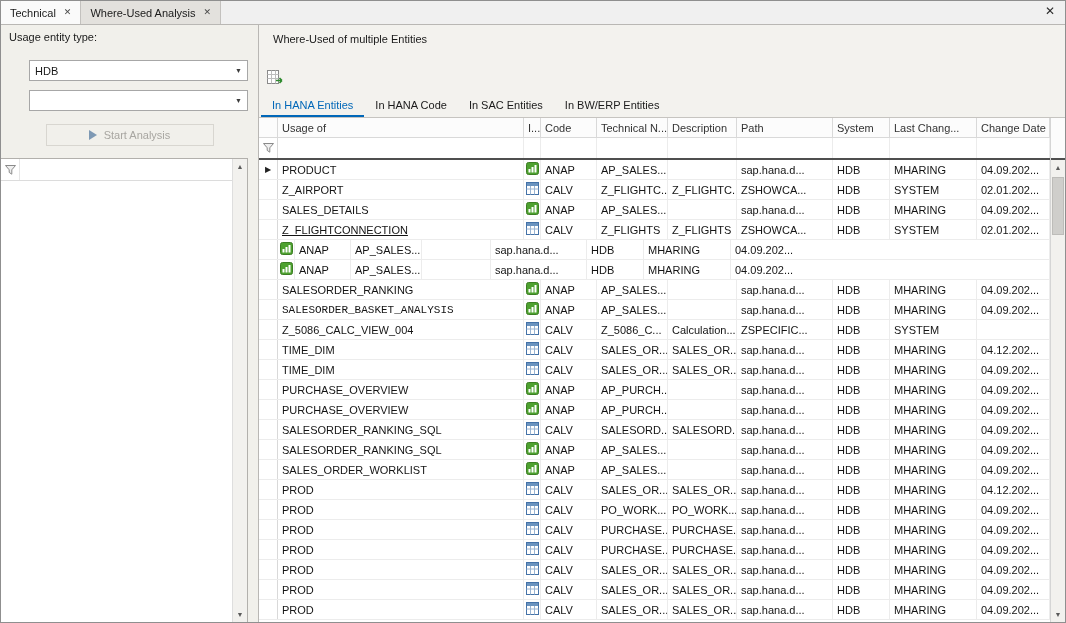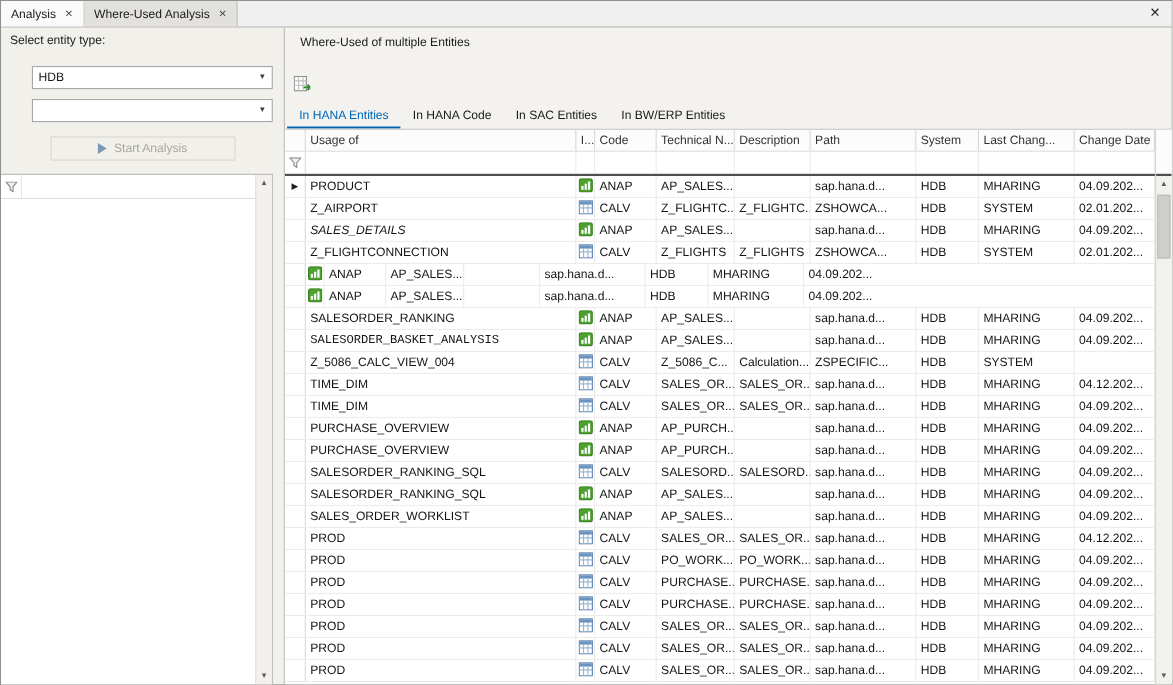--- a/index.html
+++ b/index.html
@@ -62,34 +62,34 @@
   .cell{border-right:1px solid #ececec;padding:0 4px;display:flex;align-items:center;overflow:hidden;white-space:nowrap;box-sizing:border-box;color:#141414;}
   .cell.icon-cell{justify-content:center;padding:0;}
 </style>
 </head>
 <body>
 
 <div class="window">
 
   <div class="doc-tabbar">
     <div class="doc-tab">
-      <span>Analysis</span>
+      <span>Technical</span>
       <span class="tab-close">✕</span>
     </div>
     <div class="doc-tab active">
       <span>Where-Used Analysis</span>
       <span class="tab-close">✕</span>
     </div>
     <span class="window-close">✕</span>
   </div>
 
   <div class="content">
 
     <div class="sidebar">
-      <div class="select-label">Select entity type:</div>
+      <div class="select-label">Usage entity type:</div>
 
       <div class="combo first">
         <span class="combo-value">HDB</span>
         <span class="combo-arrow">▼</span>
       </div>
 
       <div class="combo second">
         <span class="combo-value"></span>
         <span class="combo-arrow">▼</span>
       </div>
@@ -206,40 +206,40 @@
                 <div class="cell" style="flex: 0 0 56px; width: 56px;">CALV</div>
                 <div class="cell" style="flex: 0 0 71px; width: 71px;">Z_FLIGHTC...</div>
                 <div class="cell" style="flex: 0 0 69px; width: 69px;">Z_FLIGHTC...</div>
                 <div class="cell" style="flex: 0 0 96px; width: 96px;">ZSHOWCA...</div>
                 <div class="cell" style="flex: 0 0 57px; width: 57px;">HDB</div>
                 <div class="cell" style="flex: 0 0 87px; width: 87px;">SYSTEM</div>
                 <div class="cell" style="flex: 1 1 0%; min-width: 0px;">02.01.202...</div>
               </div>
               <div class="grid-row">
                 <div class="ind"></div>
-                <div class="cell" style="flex: 0 0 246px; width: 246px; font-style: italic;">SALES_DETAILS</div>
-                <div class="cell icon-cell" style="flex: 0 0 17px; width: 17px;">
-                  <span><svg width="13" height="13" viewBox="0 0 13 13">
-                      <rect x="0.5" y="0.5" width="12" height="12" rx="2" fill="#4da12f" stroke="#3c7d24"></rect>
-                      <rect x="2.5" y="7" width="2" height="3.5" fill="#fff"></rect>
-                      <rect x="5.5" y="5" width="2" height="5.5" fill="#fff"></rect>
-                      <rect x="8.5" y="3" width="2" height="7.5" fill="#fff"></rect>
-                    </svg></span>
-                </div>
-                <div class="cell" style="flex: 0 0 56px; width: 56px;">ANAP</div>
-                <div class="cell" style="flex: 0 0 71px; width: 71px;">AP_SALES...</div>
-                <div class="cell" style="flex: 0 0 69px; width: 69px;"></div>
-                <div class="cell" style="flex: 0 0 96px; width: 96px;">sap.hana.d...</div>
-                <div class="cell" style="flex: 0 0 57px; width: 57px;">HDB</div>
-                <div class="cell" style="flex: 0 0 87px; width: 87px;">MHARING</div>
-                <div class="cell" style="flex: 1 1 0%; min-width: 0px;">04.09.202...</div>
-              </div>
-              <div class="grid-row">
-                <div class="ind"></div>
-                <div class="cell" style="flex: 0 0 246px; width: 246px;">Z_FLIGHTCONNECTION</div>
+                <div class="cell" style="flex: 0 0 246px; width: 246px;">SALES_DETAILS</div>
+                <div class="cell icon-cell" style="flex: 0 0 17px; width: 17px;">
+                  <span><svg width="13" height="13" viewBox="0 0 13 13">
+                      <rect x="0.5" y="0.5" width="12" height="12" rx="2" fill="#4da12f" stroke="#3c7d24"></rect>
+                      <rect x="2.5" y="7" width="2" height="3.5" fill="#fff"></rect>
+                      <rect x="5.5" y="5" width="2" height="5.5" fill="#fff"></rect>
+                      <rect x="8.5" y="3" width="2" height="7.5" fill="#fff"></rect>
+                    </svg></span>
+                </div>
+                <div class="cell" style="flex: 0 0 56px; width: 56px;">ANAP</div>
+                <div class="cell" style="flex: 0 0 71px; width: 71px;">AP_SALES...</div>
+                <div class="cell" style="flex: 0 0 69px; width: 69px;"></div>
+                <div class="cell" style="flex: 0 0 96px; width: 96px;">sap.hana.d...</div>
+                <div class="cell" style="flex: 0 0 57px; width: 57px;">HDB</div>
+                <div class="cell" style="flex: 0 0 87px; width: 87px;">MHARING</div>
+                <div class="cell" style="flex: 1 1 0%; min-width: 0px;">04.09.202...</div>
+              </div>
+              <div class="grid-row">
+                <div class="ind"></div>
+                <div class="cell" style="flex: 0 0 246px; width: 246px; text-decoration: underline;">Z_FLIGHTCONNECTION</div>
                 <div class="cell icon-cell" style="flex: 0 0 17px; width: 17px;">
                   <span><svg width="13" height="13" viewBox="0 0 13 13">
                       <rect x="0.5" y="0.5" width="12" height="12" fill="#fff" stroke="#4472a8"></rect>
                       <rect x="1" y="1" width="11" height="3" fill="#6a93bf"></rect>
                       <line x1="0.5" y1="7" x2="12.5" y2="7" stroke="#9ab4d2"></line>
                       <line x1="4.5" y1="4" x2="4.5" y2="12.5" stroke="#9ab4d2"></line>
                       <line x1="8.5" y1="4" x2="8.5" y2="12.5" stroke="#9ab4d2"></line>
                     </svg></span>
                 </div>
                 <div class="cell" style="flex: 0 0 56px; width: 56px;">CALV</div>

